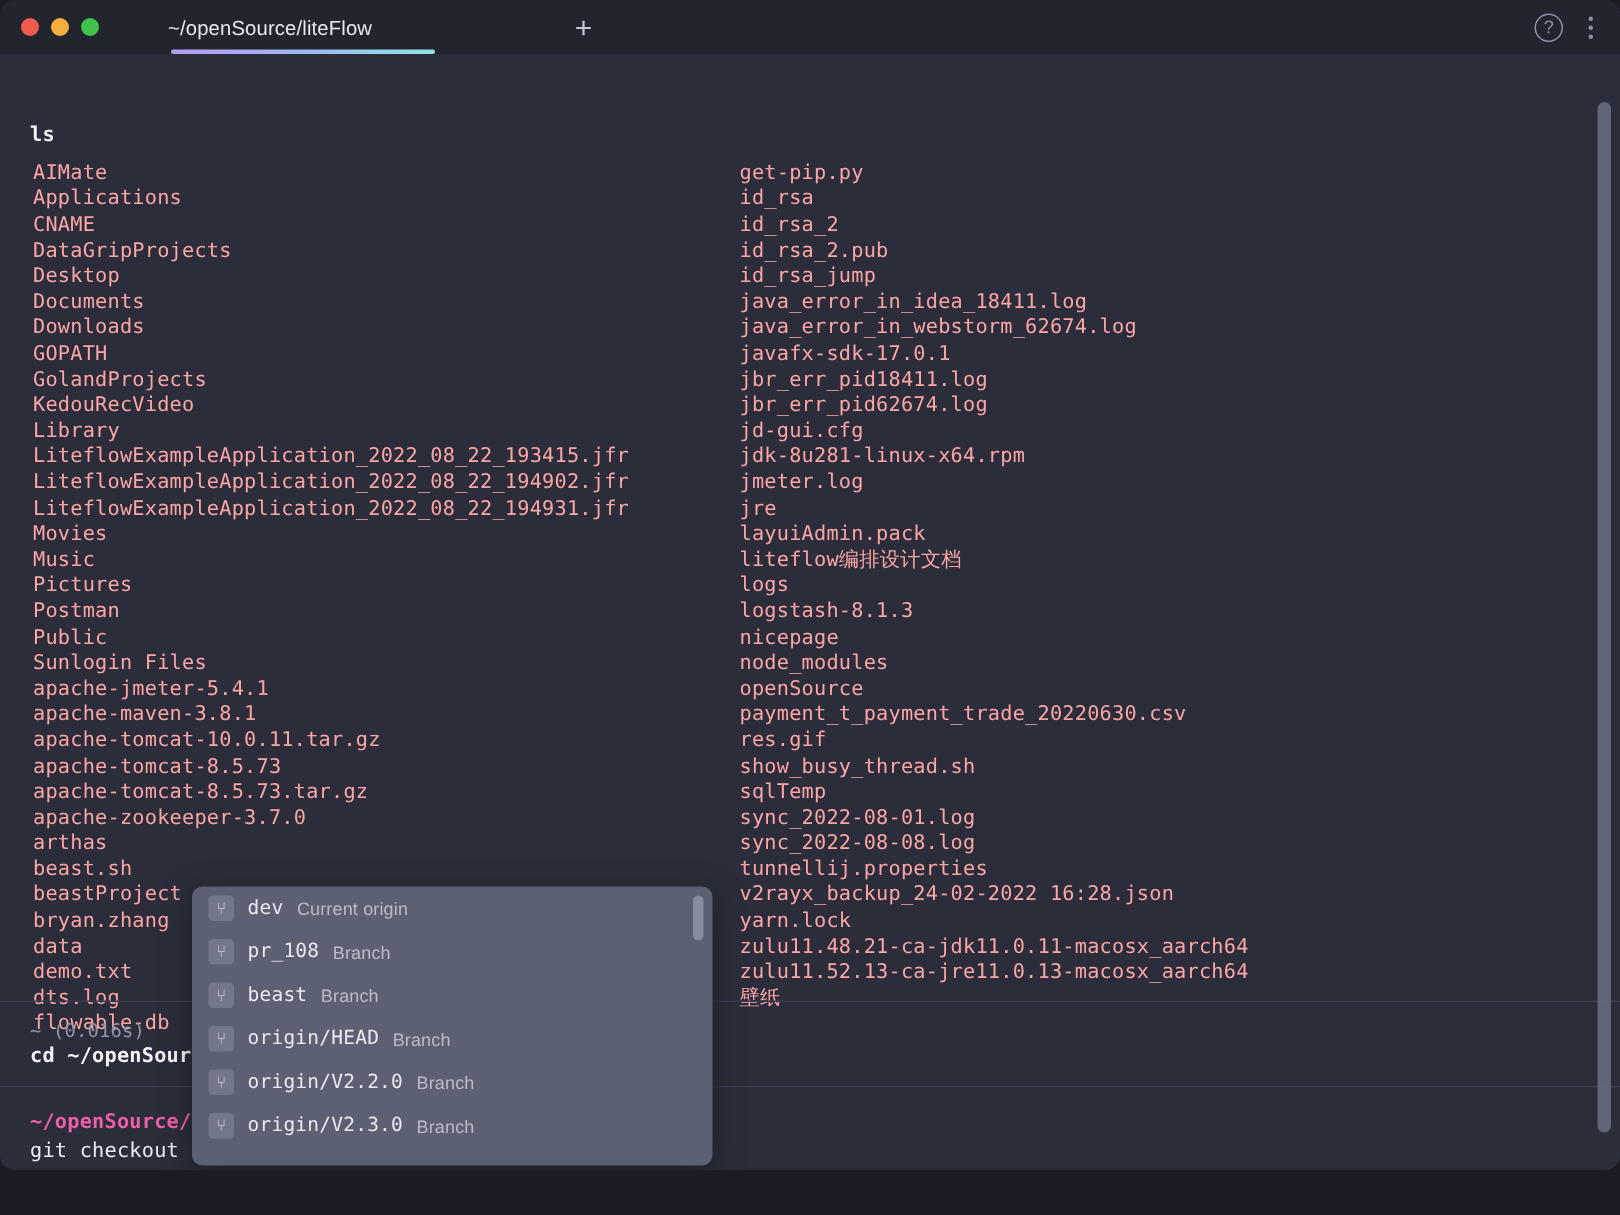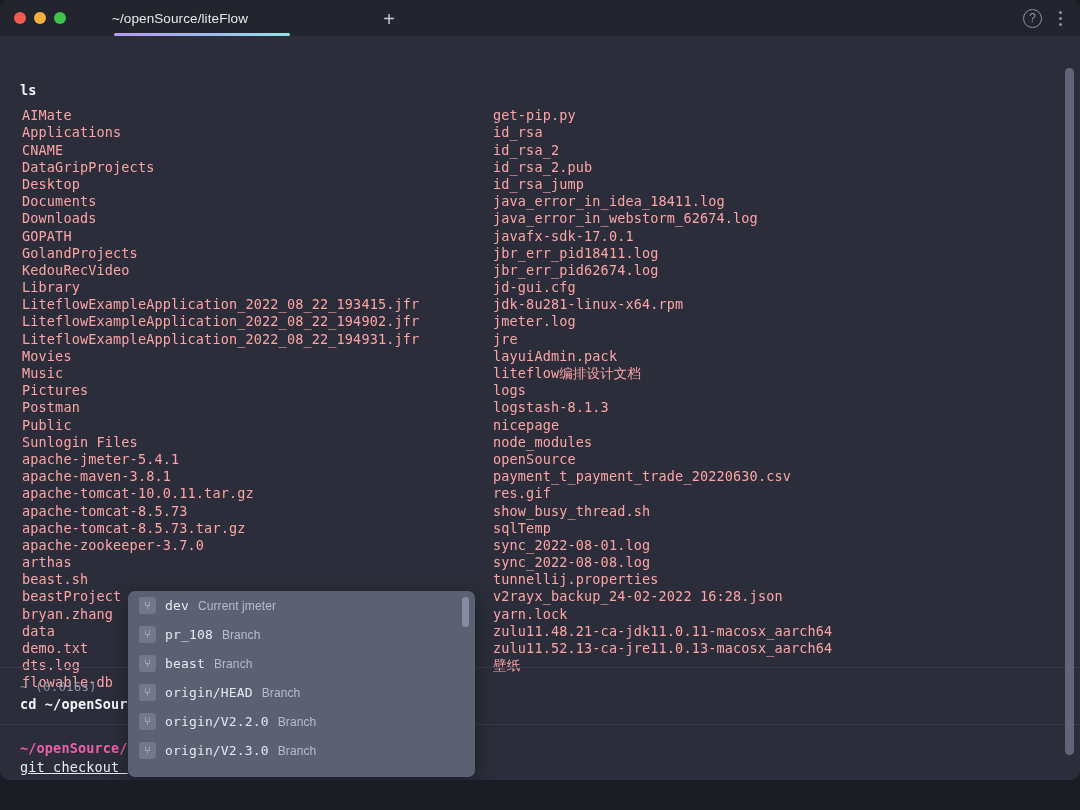--- a/index.html
+++ b/index.html
@@ -199,21 +199,20 @@
     white-space: pre;
   }
   .inputline {
     font-size: 13.5px;
     line-height: 19px;
     color: #e9ebf2;
     letter-spacing: 0.15px;
     white-space: pre;
     display: flex;
     align-items: flex-start;
-    text-decoration: underline;
   }
   .caret {
     display: inline-block;
     width: 2px;
     height: 15px;
     background: #7fb3ff;
     margin: 0 0 0 1px;
     vertical-align: middle;
   }
   .ghost { color: #6e7386; }
@@ -335,21 +334,21 @@
       <div class="inputline"><span>git checkout </span><span class="caret"></span><span class="ghost">dev</span></div>
     </div>
 
     <div class="scrollbar"></div>
 
     <div class="popup">
       <div class="popup-list" id="popup-list">
           <div class="popup-item">
             <span class="branch-icon">⑂</span>
             <span class="branch-name">dev</span>
-            <span class="branch-kind">Current jmeter</span>
+            <span class="branch-kind">Current origin</span>
           </div>
           <div class="popup-item">
             <span class="branch-icon">⑂</span>
             <span class="branch-name">pr_108</span>
             <span class="branch-kind">Branch</span>
           </div>
           <div class="popup-item">
             <span class="branch-icon">⑂</span>
             <span class="branch-name">beast</span>
             <span class="branch-kind">Branch</span>

